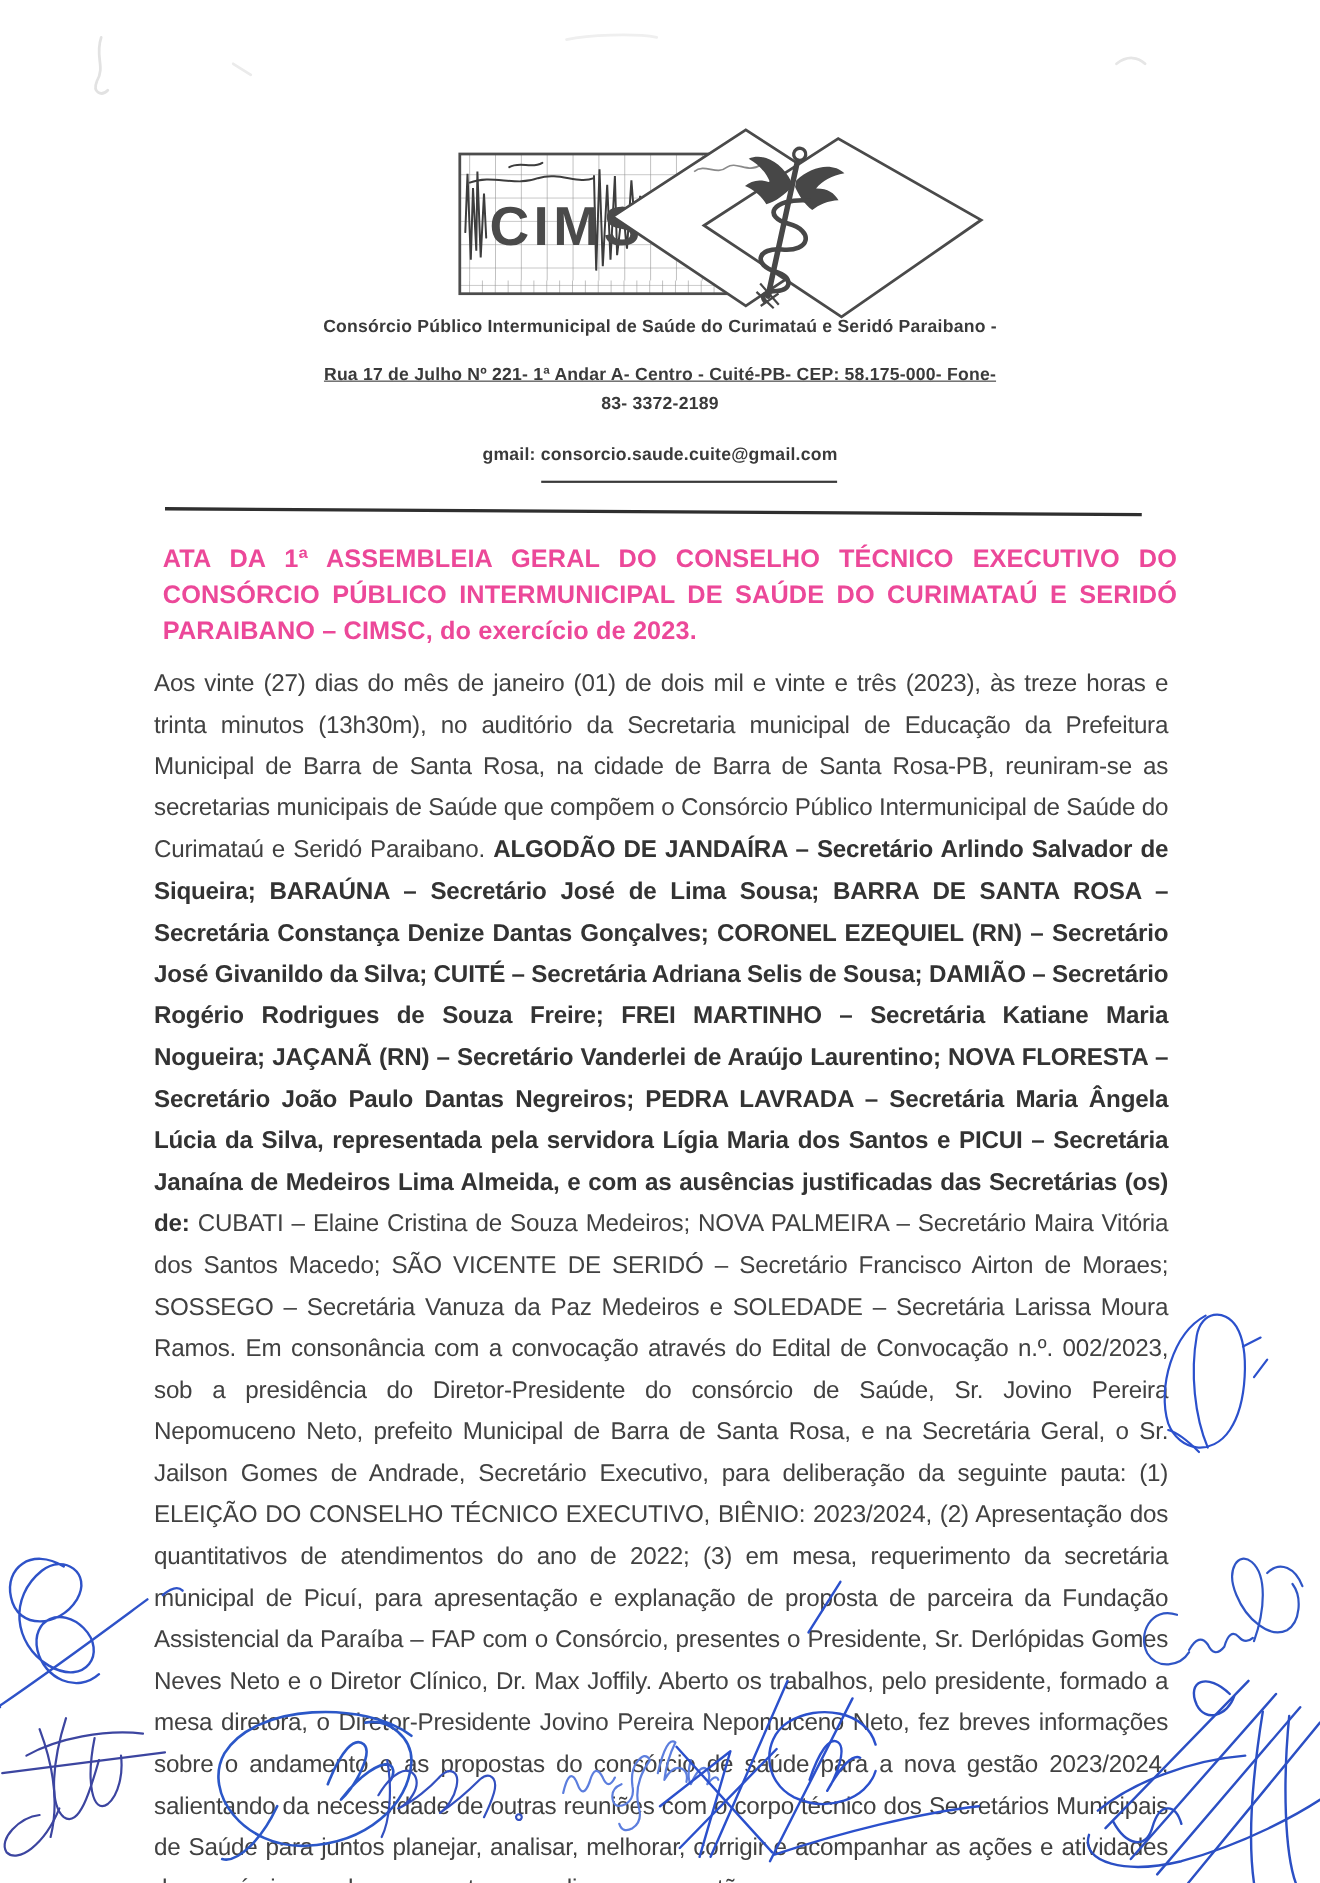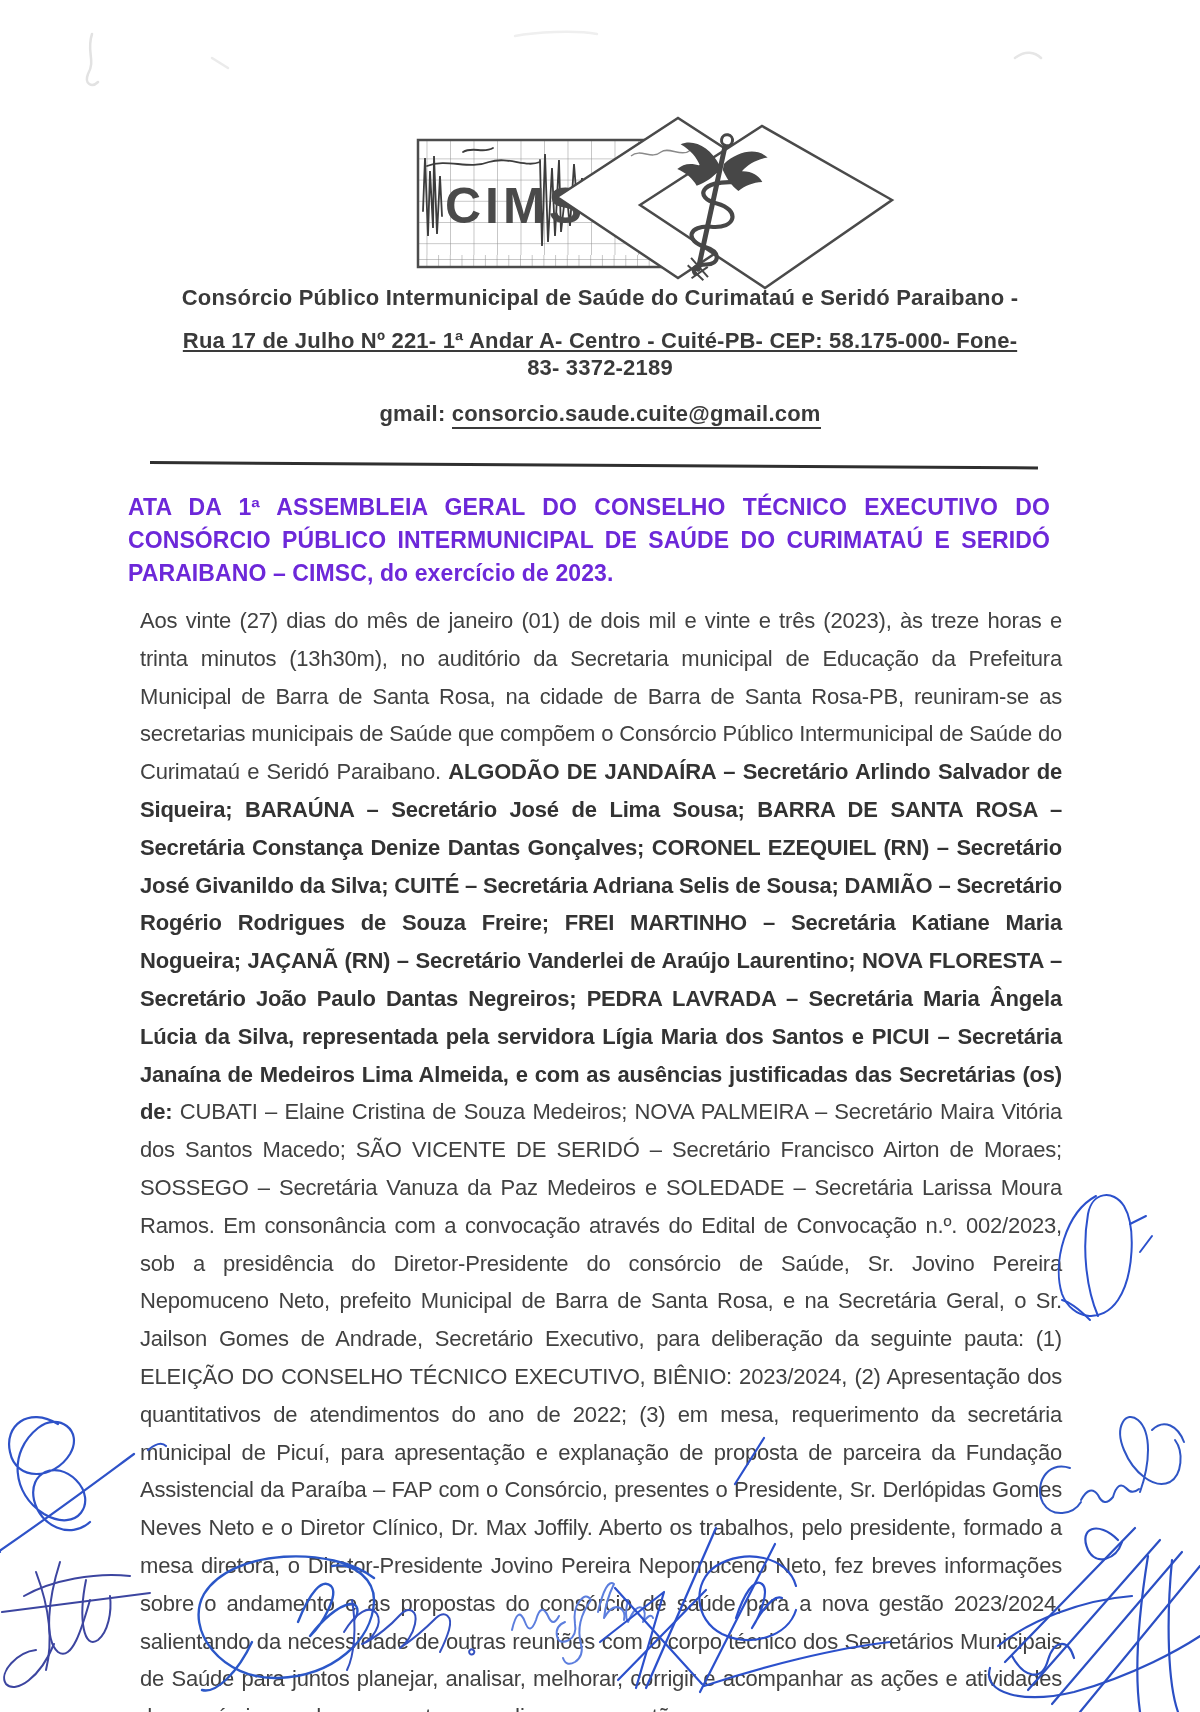--- a/index.html
+++ b/index.html
@@ -5,30 +5,30 @@
   html,body{margin:0;padding:0;background:#9a9a9a;}
   .page{
     position:relative;width:1200px;height:1712px;margin:0 auto;
     background:#ffffff;overflow:hidden;
     font-family:"Liberation Sans","DejaVu Sans",sans-serif;
     color:#3a3a3a;
   }
   .abs{position:absolute;}
   
   .letterhead{top:284px;left:0;width:1200px;text-align:center;}
-  .lh-line{font-weight:bold;font-size:22px;line-height:27px;color:#3a3a3a;letter-spacing:0.2px;}
+  .lh-line{font-weight:bold;font-size:16px;line-height:27px;color:#3a3a3a;letter-spacing:0.2px;}
   .lh-gap{margin-top:16px;text-decoration:underline;}
   .lh-gap2{margin-top:19px;}
-  .email-addr{border-bottom:2.5px solid #3a3a3a;padding-bottom:1px;margin-top:28px;}
+  .email-addr{border-bottom:2.5px solid #3a3a3a;padding-bottom:15px;margin-top:28px;}
   
   .rule{top:461px;left:150px;width:888px;height:3px;background:#2f2f2f;transform:rotate(0.35deg);transform-origin:left center;}
   
   .doc-title{
-    top:491px;left:128px;width:922px;
-    font-weight:bold;font-size:23px;line-height:33px;color:#6d28d9;
+    top:491px;left:148px;width:922px;
+    font-weight:bold;font-size:23px;line-height:33px;color:#ec4899;
     text-align:justify;text-align-last:left;letter-spacing:0.1px;
   }
   
   .body-text{
     top:602px;left:140px;width:922px;margin:0;
     font-size:22px;line-height:37.8px;color:#414141;
     text-align:justify;text-align-last:left;letter-spacing:-0.2px;
   }
   .body-text .b{font-weight:bold;color:#333333;}
   svg{display:block;}

